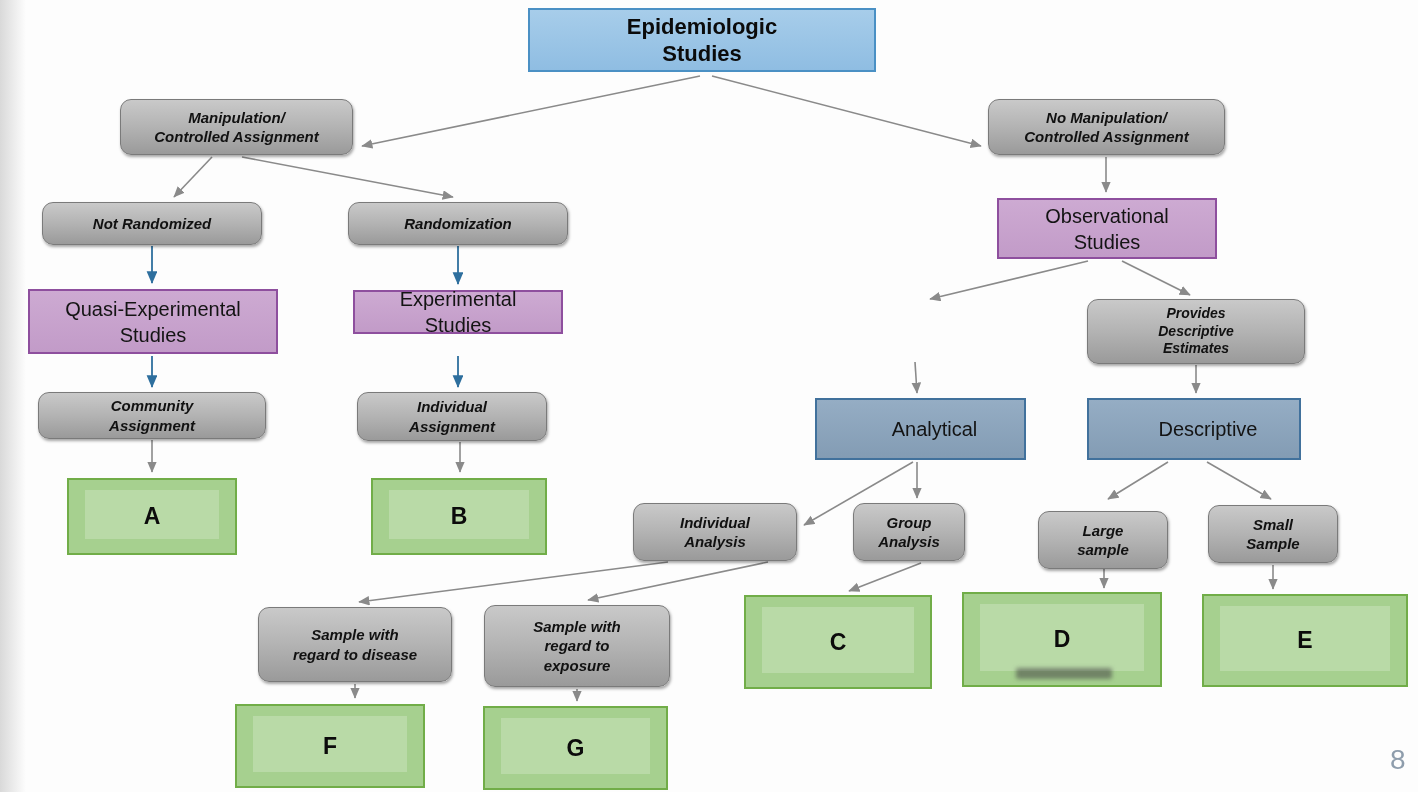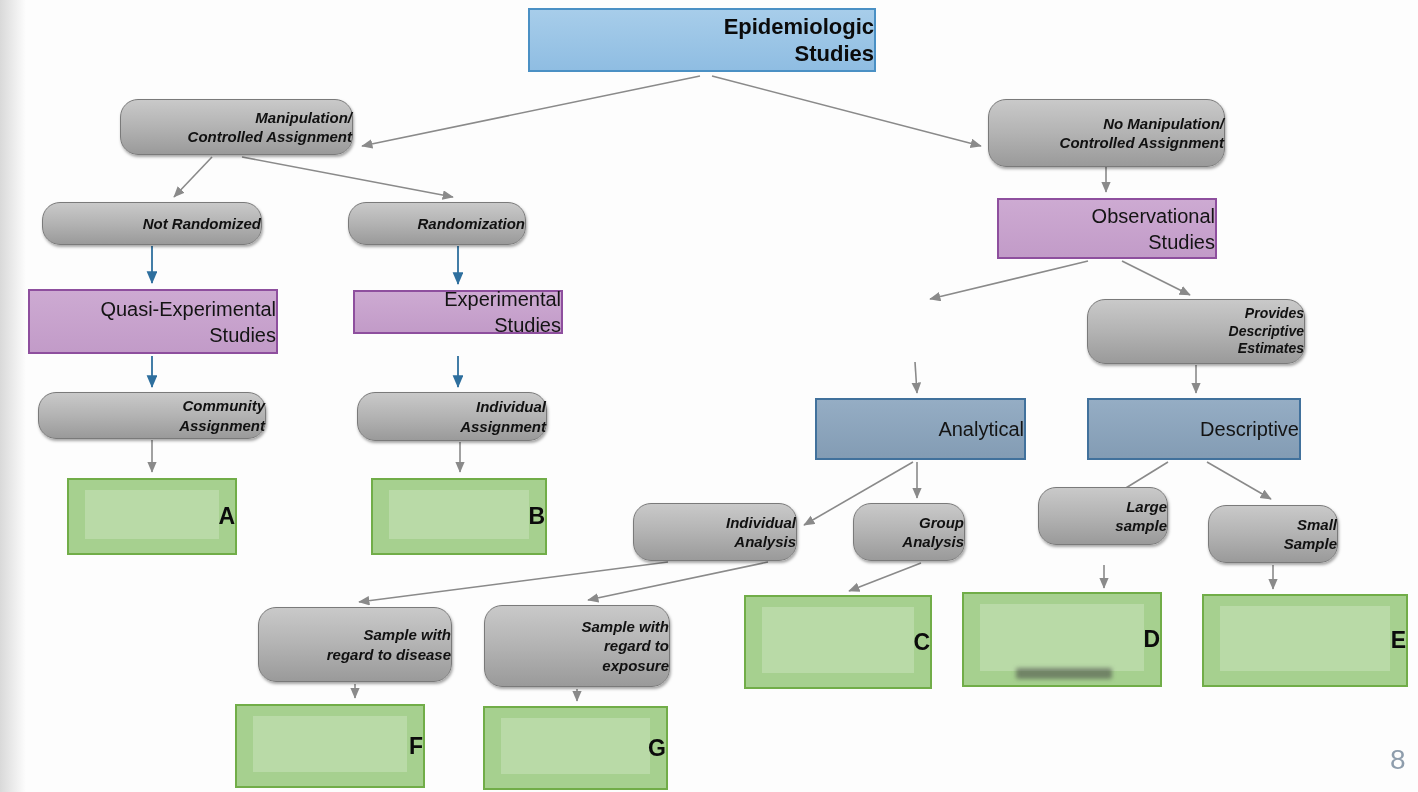--- a/index.html
+++ b/index.html
@@ -9,31 +9,31 @@
     font-family:"Liberation Sans", sans-serif;
   }
   .edge-shadow{
     position:absolute;left:0;top:0;width:26px;height:792px;
     background:linear-gradient(90deg, rgba(150,150,150,0.35), rgba(255,255,255,0));
     pointer-events:none;
   }
   svg.connectors{position:absolute;left:0;top:0;z-index:1;}
   .node{
     position:absolute;z-index:2;display:flex;align-items:center;justify-content:center;
-    text-align:right;box-sizing:border-box;color:#111;
+    text-align:center;box-sizing:border-box;color:#111;
   }
   .lbl{white-space:pre-line;display:block;width:100%;}
   .root{
     background:linear-gradient(180deg,#a7cdea,#8fbde2);
     border:2px solid #4a90c4;
     font-weight:bold;font-size:22px;line-height:1.25;color:#0b0b0b;
   }
   .criteria{
     background:linear-gradient(180deg,#c9c9c9 0%,#b3b3b3 50%,#9a9a9a 100%);
-    border:1.5px solid #7a7a7a;border-radius:18px;
+    border:1.5px solid #7a7a7a;border-radius:11px;
     font-style:italic;font-weight:bold;font-size:15px;line-height:1.3;
     box-shadow:1px 2px 3px rgba(0,0,0,0.35);
   }
   .criteria.small-text{font-size:14px;line-height:1.25;}
   .category{
     background:linear-gradient(180deg,#cdaad2,#c29bc8);
     border:2px solid #8e4f9e;
     font-size:20px;line-height:1.3;color:#141414;
   }
   .type{
@@ -108,28 +108,28 @@
 
   <div class="node root" style="left:528px;top:8px;width:348px;height:64px">
     <span class="lbl">Epidemiologic
 Studies</span>
   </div>
 
   <div class="node criteria" style="left:120px;top:99px;width:233px;height:56px">
     <span class="lbl">Manipulation/
 Controlled Assignment</span>
   </div>
-  <div class="node criteria" style="left:988px;top:99px;width:237px;height:68px">
+  <div class="node criteria" style="left:988px;top:99px;width:237px;height:56px">
     <span class="lbl">No Manipulation/
 Controlled Assignment</span>
   </div>
   <div class="node criteria" style="left:42px;top:202px;width:220px;height:43px">
     <span class="lbl">Not Randomized</span>
   </div>
-  <div class="node criteria" style="left:348px;top:202px;width:178px;height:43px">
+  <div class="node criteria" style="left:348px;top:202px;width:220px;height:43px">
     <span class="lbl">Randomization</span>
   </div>
   <div class="node criteria" style="left:38px;top:392px;width:228px;height:47px">
     <span class="lbl">Community
 Assignment</span>
   </div>
   <div class="node criteria" style="left:357px;top:392px;width:190px;height:49px">
     <span class="lbl">Individual
 Assignment</span>
   </div>
@@ -139,21 +139,21 @@
 Estimates</span>
   </div>
   <div class="node criteria" style="left:633px;top:503px;width:164px;height:58px">
     <span class="lbl">Individual
 Analysis</span>
   </div>
   <div class="node criteria" style="left:853px;top:503px;width:112px;height:58px">
     <span class="lbl">Group
 Analysis</span>
   </div>
-  <div class="node criteria" style="left:1038px;top:487px;width:130px;height:58px">
+  <div class="node criteria" style="left:1038px;top:511px;width:130px;height:58px">
     <span class="lbl">Large
 sample</span>
   </div>
   <div class="node criteria" style="left:1208px;top:505px;width:130px;height:58px">
     <span class="lbl">Small
 Sample</span>
   </div>
   <div class="node criteria" style="left:258px;top:607px;width:194px;height:75px">
     <span class="lbl">Sample with
 regard to disease</span>

